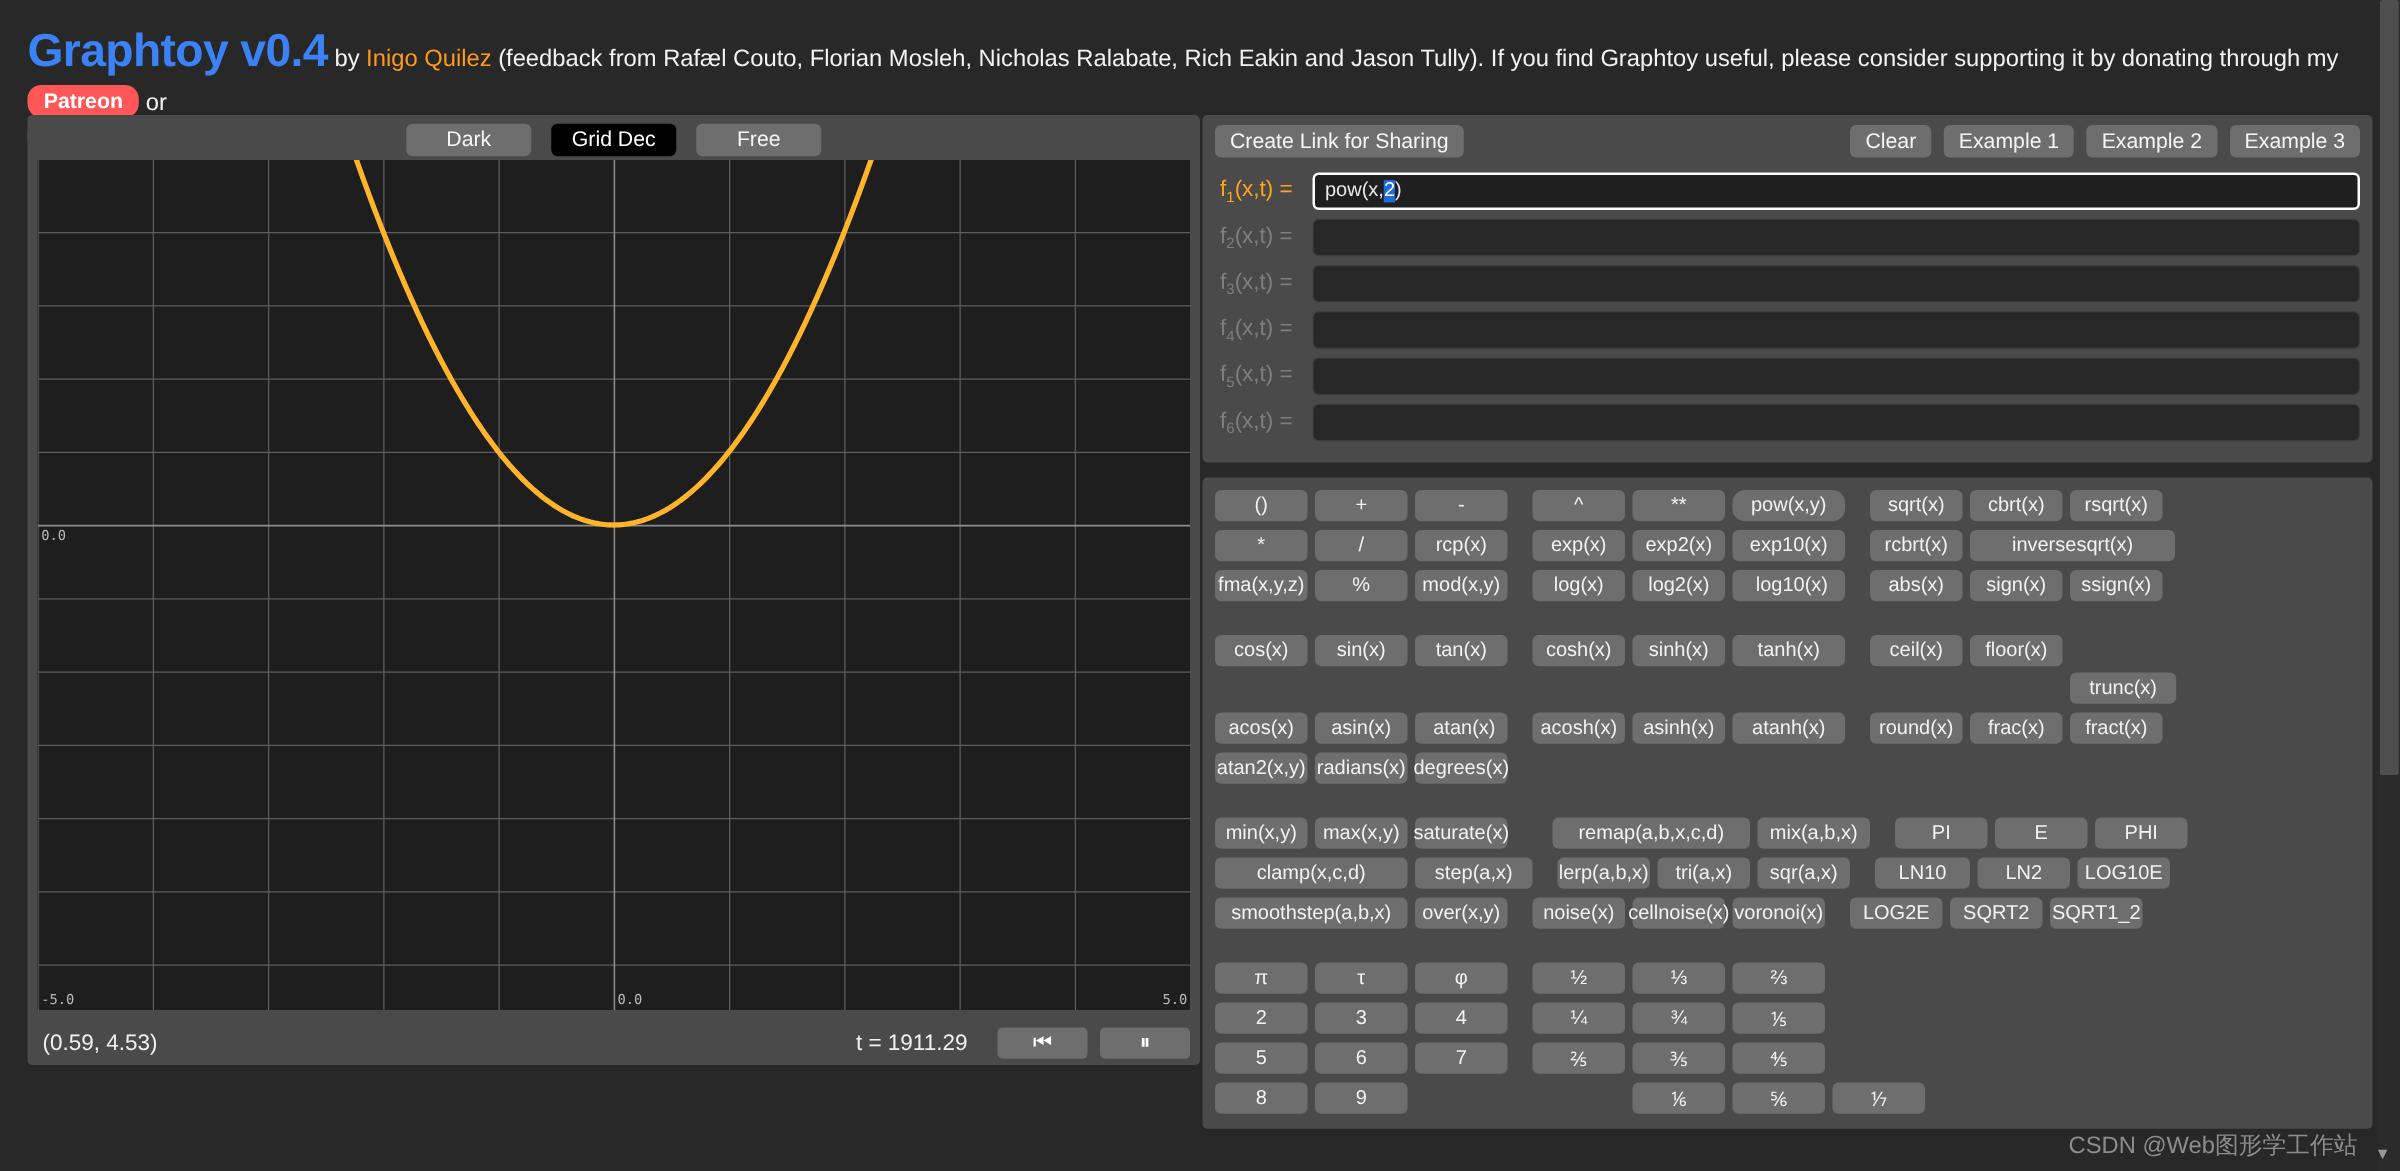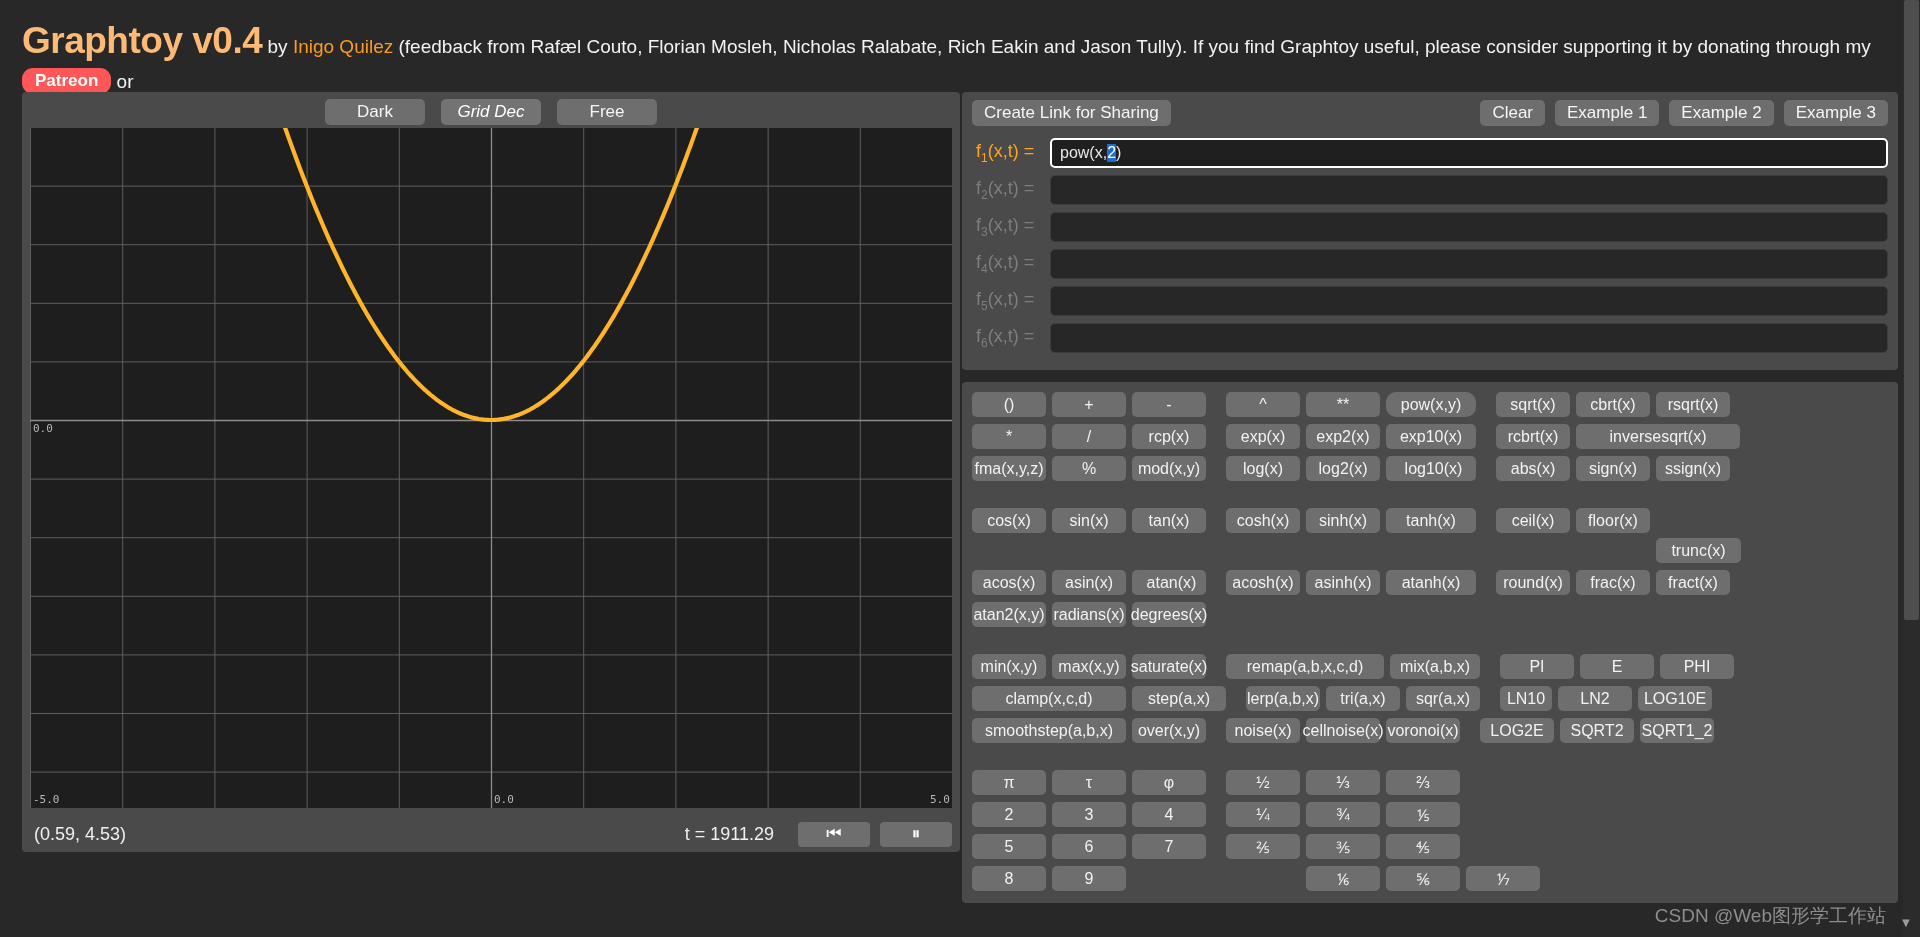--- a/index.html
+++ b/index.html
@@ -14,21 +14,21 @@
   #header {
     padding: 14px 18px 0 22px;
     line-height: 1.45;
     color: #f2f2f2;
     font-size: 19px;
   }
   .app-title {
     font-size: 37px;
     font-weight: bold;
     letter-spacing: -0.5px;
-    color: #fdba74;
+    color: #3b82f6;
     vertical-align: baseline;
   }
   .byword { color: #f2f2f2; }
   .author-link { color: #ff9a1f; text-decoration: none; }
   .pill {
     display: inline-block;
     border-radius: 11px;
     padding: 2px 13px 3px;
     font-weight: bold;
     font-size: 17px;
@@ -68,21 +68,21 @@
     min-width: 100px;
     height: 26px;
     border-radius: 5px;
     background: #6e6e6e;
     color: #f5f5f5;
     font-size: 17px;
     display: flex; align-items: center; justify-content: center;
     cursor: pointer;
     user-select: none;
   }
-  .gbtn.active { background: #737373; color: #ffffff; font-style: italic; }
+  .gbtn.active { background: #000000; color: #ffffff; }
 
   #plot {
     position: absolute;
     left: 8px; top: 36px;
     width: 922px; height: 680px;
     background: #1e1e1e;
     overflow: hidden;
   }
   #plot svg { display: block; }
   .tick-label {
@@ -406,33 +406,33 @@
           <div class="kp-row">
             <div class="kbtn" style="width: 74px;">atan2(x,y)</div>
             <div class="kbtn" style="width: 74px;">radians(x)</div>
             <div class="kbtn" style="width: 74px;">degrees(x)</div>
           </div>
           <div class="kp-spacer"></div>
           <div class="kp-row">
             <div class="kbtn" style="width: 74px;">min(x,y)</div>
             <div class="kbtn" style="width: 74px;">max(x,y)</div>
             <div class="kbtn" style="width: 74px;">saturate(x)</div>
-            <div class="kbtn" style="width: 158px; margin-left: 14px;">remap(a,b,x,c,d)</div>
+            <div class="kbtn" style="width: 158px; margin-left: 30px;">remap(a,b,x,c,d)</div>
             <div class="kbtn" style="width: 90px;">mix(a,b,x)</div>
             <div class="kbtn" style="width: 74px; margin-left: 14px;">PI</div>
             <div class="kbtn" style="width: 74px;">E</div>
             <div class="kbtn" style="width: 74px;">PHI</div>
           </div>
           <div class="kp-row">
             <div class="kbtn" style="width: 154px;">clamp(x,c,d)</div>
             <div class="kbtn" style="width: 94px;">step(a,x)</div>
             <div class="kbtn" style="width: 74px; margin-left: 14px;">lerp(a,b,x)</div>
             <div class="kbtn" style="width: 74px;">tri(a,x)</div>
             <div class="kbtn" style="width: 74px;">sqr(a,x)</div>
-            <div class="kbtn" style="width: 52px; margin-left: 14px;">LN10</div>
+            <div class="kbtn" style="width: 76px; margin-left: 14px;">LN10</div>
             <div class="kbtn" style="width: 74px;">LN2</div>
             <div class="kbtn" style="width: 74px;">LOG10E</div>
           </div>
           <div class="kp-row">
             <div class="kbtn" style="width: 154px;">smoothstep(a,b,x)</div>
             <div class="kbtn" style="width: 74px;">over(x,y)</div>
             <div class="kbtn" style="width: 74px; margin-left: 14px;">noise(x)</div>
             <div class="kbtn" style="width: 74px;">cellnoise(x)</div>
             <div class="kbtn" style="width: 74px;">voronoi(x)</div>
             <div class="kbtn" style="width: 74px; margin-left: 14px;">LOG2E</div>

